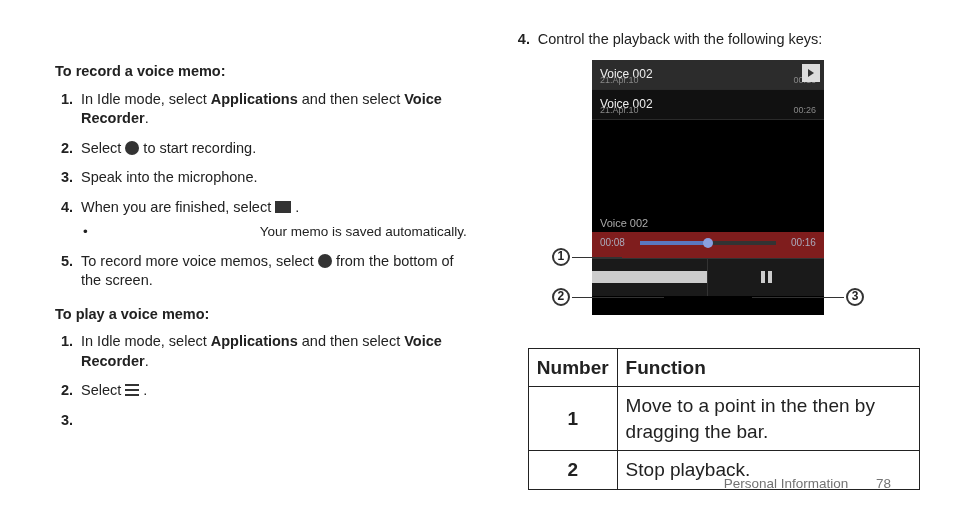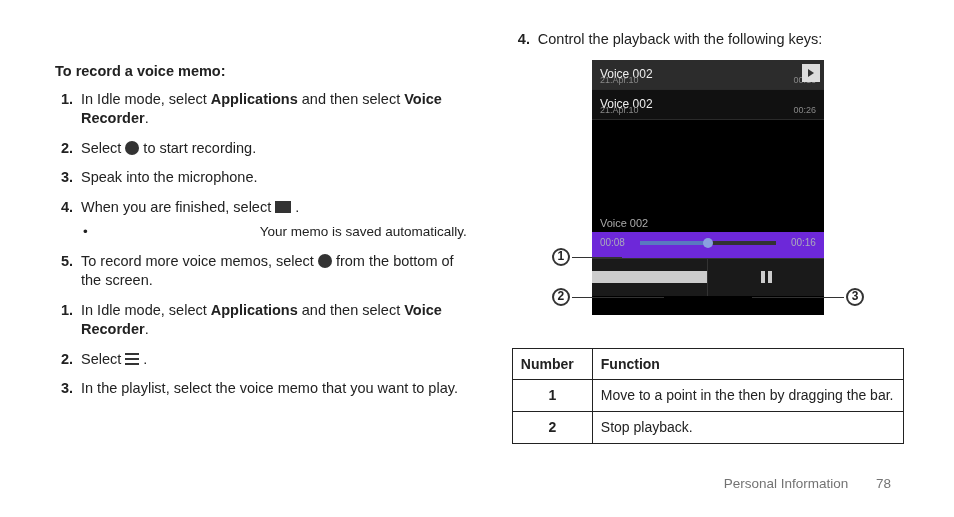--- a/index.html
+++ b/index.html
@@ -46,21 +46,21 @@
   .ph-row {
     height: 30px; border-bottom: 1px solid #2a2a2a; display: flex; align-items: center; padding: 0 8px;
     position: relative; background: #111; font-size: 12px;
   }
   .ph-row.sel { background: #2c2c2c; }
   .ph-row .title { color: #eee; font-size: 12px; }
   .ph-row .sub { color:#888; font-size:9px; position:absolute; left:8px; bottom:2px; }
   .ph-row .right { position:absolute; right:8px; bottom:2px; color:#888; font-size:9px;}
   .ph-mid { height: 90px; background:#000; }
   .ph-now { padding: 6px 8px 2px 8px; font-size:11px; color:#aaa; background:#000;}
-  .ph-progress { position: relative; padding: 4px 8px 8px 8px; background:#6d28d9; display:flex; align-items:center; gap:6px;}
+  .ph-progress { position: relative; padding: 4px 8px 8px 8px; background:#7f1d1d; display:flex; align-items:center; gap:6px;}
   .pb-left { font-size:10px; color:#aab; width:34px;}
   .pb-right{ font-size:10px; color:#aab; width:34px; text-align:right;}
   .pb-bar { flex:1; height:4px; background:#333; position:relative;}
   .pb-fill { position:absolute; left:0; top:0; height:100%; width:50%; background:#5a78c0;}
   .pb-dot { position:absolute; left:50%; top:-3px; width:10px; height:10px; background:#8aa0e0; border-radius:50%; margin-left:-5px;}
   .ph-controls { height:38px; display:flex; background:#1a1a1a; border-top:1px solid #333;}
   .ph-controls div { flex:1; display:flex; align-items:center; justify-content:center; border-right:1px solid #333;}
   .ph-controls div:last-child{border:none;}
   .ctl-stop { width:12px; height:12px; background:#ccc;}
   .ctl-pause { display:flex; gap:3px;}
@@ -72,21 +72,21 @@
   .play-sm::after { content:""; border-left:6px solid #333; border-top:4px solid transparent; border-bottom:4px solid transparent;}
 
   
   .callout {
     position:absolute; width:18px; height:18px; border:2px solid #333; border-radius:50%; font-weight:bold;
     font-size:12px; display:flex; align-items:center; justify-content:center; background:#fff;
   }
   .lead { position:absolute; height:1px; background:#333; }
 
   table.fn {
-    border-collapse: collapse; width: 100%; margin-top: 8px; font-size:14px;
+    border-collapse: collapse; width: 100%; margin-top: 8px; font-size:19px;margin-left:16px;
   }
   table.fn th, table.fn td {
     border:1px solid #222; padding:6px 8px; text-align:left;
   }
   table.fn td.num-cell { text-align:center; width:80px; font-weight:bold;}
   table.fn th.num-head { width:80px; }
 
   .footer { position:absolute; right:63px; bottom:24px; font-size:13.5px; color:#737373;}
   .footer .pg { margin-left:24px; }
 </style>
@@ -114,32 +114,32 @@
         <span class="num">4.</span>
         <span>When you are finished, select </span><span class="icon-square"></span><span> .</span>
         <div class="bullet">Your memo is saved automatically.</div>
       </li>
       <li>
         <span class="num">5.</span>
         <span>To record more voice memos, select </span><span class="icon-circle"></span><span> from the bottom of the screen.</span>
       </li>
     </ol>
 
+    <div class="h3" style="margin-top:14px">To play a voice memo:</div>
     <ol class="steps">
       <li>
         <span class="num">1.</span>
         <span>In Idle mode, select </span><b>Applications</b><span> and then select </span><b>Voice Recorder</b><span>.</span>
       </li>
       <li>
         <span class="num">2.</span>
         <span>Select </span><span class="icon-list"><span></span><span></span><span></span></span><span> .</span>
       </li>
       <li>
         <span class="num">3.</span>
-        <span>In the playlist, select the voice memo that you want to play.</span>
       </li>
     </ol>
   </div>
 
   <div class="col col-right">
     <ol class="steps" start="4" style="margin-bottom:4px;">
       <li>
         <span class="num">4.</span>
         <span>Control the playback with the following keys:</span>
       </li>

